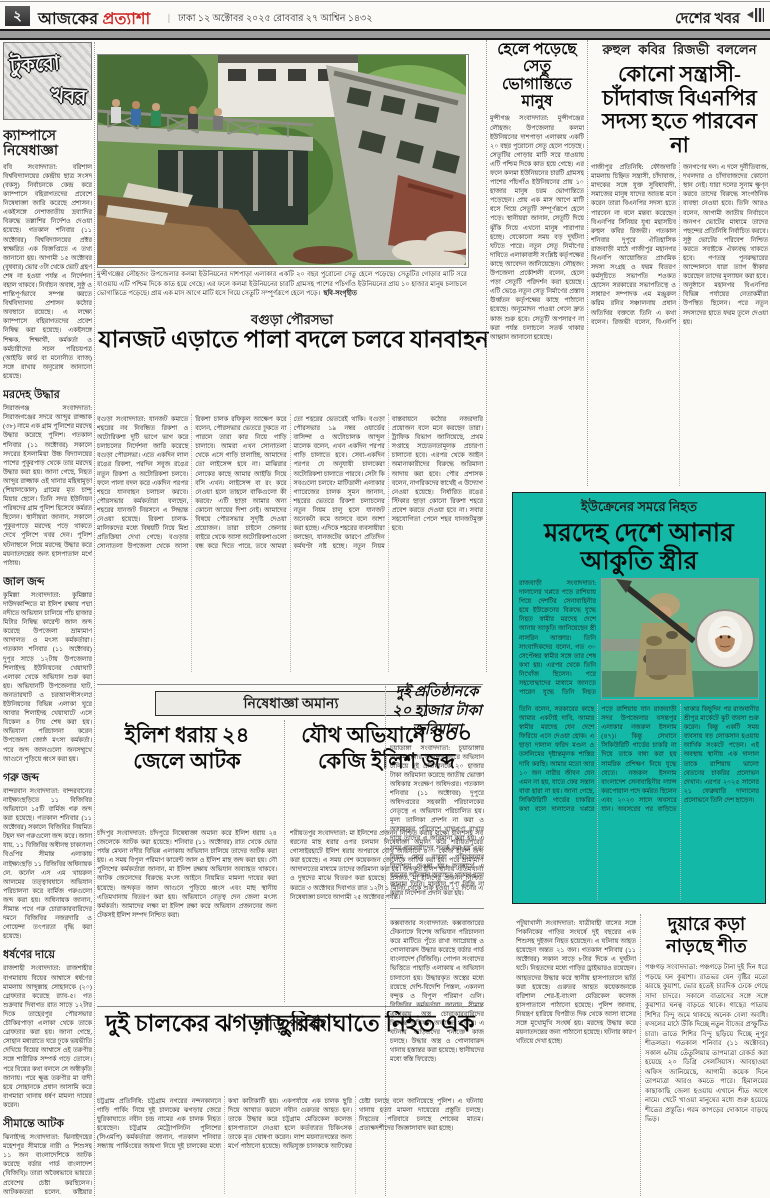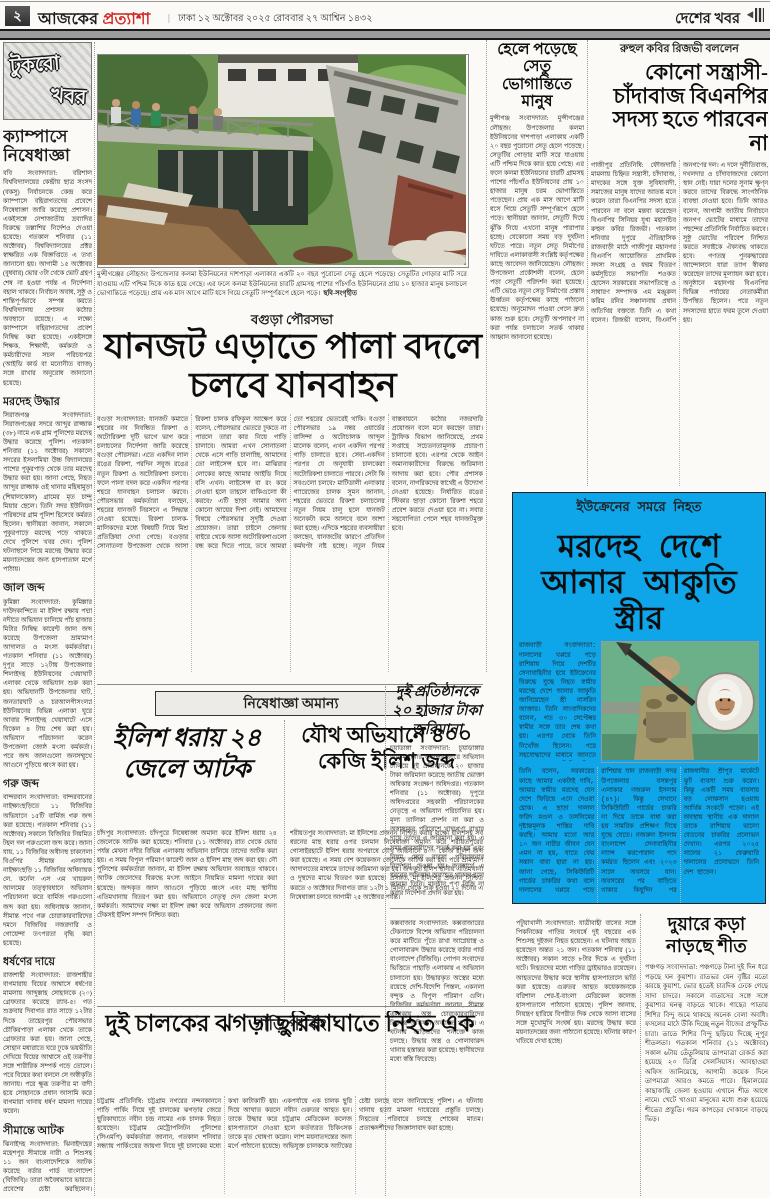--- a/index.html
+++ b/index.html
@@ -34,21 +34,21 @@
   .tukro .l1{left:6px;top:6px;transform:rotate(-4deg);}
   .tukro .l2{right:5px;top:38px;transform:rotate(3deg);}
   .side-h{font-size:11px;font-weight:700;margin:8px 0 3px 0;line-height:1.1;}
   
   .abs{position:absolute;overflow:hidden;}
   .caption{font-size:6.6px;line-height:1.45;text-align:justify;color:#222;}
   .caption .credit{font-weight:700;white-space:nowrap;}
   .cols-4{column-count:4;column-gap:7px;column-rule:1px dotted #b5b5b5;}
   .cols-3{column-count:3;column-gap:7px;column-rule:1px dotted #b5b5b5;}
   .cols-2{column-count:2;column-gap:7px;column-rule:1px dotted #b5b5b5;}
-  .box{border:1.5px solid #222;background:#0ea5e9;font-family:Liberation Mono, monospace;}
+  .box{border:1.5px solid #222;background:#14b8a6;}
   .ban-kicker{border:1px solid #333;background:#ecebe6;font-size:14px;font-weight:700;
               display:flex;align-items:center;justify-content:center;}
   .ukr-mid{display:flex;gap:5px;margin-top:3px;}
 </style>
 </head>
 <body>
 
 <div class="page">
 
   <div class="rule-top"></div>
@@ -64,21 +64,21 @@
     <span class="bars"></span>
   </div>
   <div class="header-band"></div>
 
   <div class="sidebar">
     <div class="tukro">
       <span class="l1">টুকরো</span>
       <span class="l2">খবর</span>
     </div>
     <div>
-      <div class="side-h" style="font-size:17px">ক্যাম্পাসে নিষেধাজ্ঞা</div>
+      <div class="side-h" style="font-size:14px">ক্যাম্পাসে নিষেধাজ্ঞা</div>
       <div class="body-txt">ববি সংবাদদাতা: বরিশাল বিশ্ববিদ্যালয়ের কেন্দ্রীয় ছাত্র সংসদ (বকসু) নির্বাচনকে কেন্দ্র করে ক্যাম্পাসে বহিরাগতদের প্রবেশে নিষেধাজ্ঞা জারি করেছে প্রশাসন। একইসঙ্গে নেশাজাতীয় দ্রব্যাদির বিরুদ্ধে তল্লাশির নির্দেশও দেওয়া হয়েছে। গতকাল শনিবার (১১ অক্টোবর) বিশ্ববিদ্যালয়ের প্রক্টর স্বাক্ষরিত এক বিজ্ঞপ্তিতে এ তথ্য জানানো হয়। আগামী ১৫ অক্টোবর (বুধবার) ভোর ৩টা থেকে ভোট গ্রহণ শেষ না হওয়া পর্যন্ত এ নির্দেশনা বহাল থাকবে। নির্বাচন অবাধ, সুষ্ঠু ও শান্তিপূর্ণভাবে সম্পন্ন করতে বিশ্ববিদ্যালয় প্রশাসন কঠোর অবস্থানে রয়েছে। এ লক্ষ্যে ক্যাম্পাসে বহিরাগতদের প্রবেশ নিষিদ্ধ করা হয়েছে। একইসঙ্গে শিক্ষক, শিক্ষার্থী, কর্মকর্তা ও কর্মচারীদের সচল পরিচয়পত্র (আইডি কার্ড বা মনোনীত ব্যাজ) সঙ্গে রাখার অনুরোধ জানানো হয়েছে।</div>
     </div>
     <div>
       <div class="side-h">মরদেহ উদ্ধার</div>
       <div class="body-txt">সিরাজগঞ্জ সংবাদদাতা: সিরাজগঞ্জের সদরে আব্দুর রাজ্জাক (৩৮) নামে এক গ্রাম পুলিশের মরদেহ উদ্ধার করেছে পুলিশ। গতকাল শনিবার (১১ অক্টোবর) সকালে সদরের ইসলামিয়া উচ্চ বিদ্যালয়ের পাশের পুকুরপাড় থেকে তার মরদেহ উদ্ধার করা হয়। জানা গেছে, নিহত আব্দুর রাজ্জাক ওই থানার মহিষামুড়া (শিয়ালকোল) গ্রামের মৃত চান্দু মিয়ার ছেলে। তিনি সদর ইউনিয়ন পরিষদের গ্রাম পুলিশ হিসেবে কর্মরত ছিলেন। স্থানীয়রা জানান, সকালে পুকুরপাড়ে মরদেহ পড়ে থাকতে দেখে পুলিশে খবর দেন। পুলিশ ঘটনাস্থলে গিয়ে মরদেহ উদ্ধার করে ময়নাতদন্তের জন্য হাসপাতাল মর্গে পাঠায়।</div>
     </div>
     <div>
       <div class="side-h">জাল জব্দ</div>
       <div class="body-txt">কুমিল্লা সংবাদদাতা: কুমিল্লার দাউদকান্দিতে মা ইলিশ রক্ষায় পদ্মা নদীতে অভিযান চালিয়ে পাঁচ হাজার মিটার নিষিদ্ধ কারেন্ট জাল জব্দ করেছে উপজেলা ভ্রাম্যমাণ আদালত ও মৎস্য কর্মকর্তারা। গতকাল শনিবার (১১ অক্টোবর) দুপুর সাড়ে ১২টায় উপজেলার শিলাইদহ ইউনিয়নের খেয়াঘাট এলাকা থেকে অভিযান শুরু করা হয়। অভিযানটি উপজেলার ঘাট, জনতারঘাট ও চরআলগীসংলগ্ন ইউনিয়নের বিভিন্ন এলাকা ঘুরে আবার শিলাইদহ খেয়াঘাটে এসে বিকেল ৪ টায় শেষ করা হয়। অভিযান পরিচালনা করেন উপজেলা জ্যেষ্ঠ মৎস্য কর্মকর্তা। পরে জব্দ জালগুলো জনসম্মুখে আগুনে পুড়িয়ে ধ্বংস করা হয়।</div>
     </div>
@@ -175,39 +175,39 @@
       <ellipse cx="225" cy="200" rx="30" ry="9" fill="#6e4632"></ellipse>
     </svg>
   </div>
 
   <div class="abs caption" style="left:97px;top:269px;width:370px;height:38px;">
     <span>মুন্সীগঞ্জের লৌহজং উপজেলার কলমা ইউনিয়নের দাশপাড়া এলাকার একটি ২০ বছর পুরোনো সেতু হেলে পড়েছে। সেতুটির গোড়ার মাটি সরে যাওয়ায় এটি পশ্চিম দিকে কাত হয়ে গেছে। এর ফলে কলমা ইউনিয়নের চারটি গ্রামসহ পাশের পাঁচগাঁও ইউনিয়নের প্রায় ১০ হাজার মানুষ চলাচলে ভোগান্তিতে পড়েছে। প্রায় এক মাস আগে মাটি ধসে গিয়ে সেতুটি সম্পূর্ণরূপে হেলে পড়ে।</span>
     <span class="credit">&nbsp;<span>ছবি-সংগৃহীত</span></span>
   </div>
 
   <div class="abs kicker" style="left:97px;top:310px;width:390px;font-size:13px;">বগুড়া পৌরসভা</div>
-  <div class="abs headline" style="left:97px;top:327px;width:392px;font-size:35px;">যানজট এড়াতে পালা বদলে চলবে যানবাহন</div>
+  <div class="abs headline" style="left:97px;top:327px;width:392px;font-size:23px;text-align:right;">যানজট এড়াতে পালা বদলে চলবে যানবাহন</div>
   <div class="abs body-txt cols-4" style="left:97px;top:414px;width:386px;height:258px;">বগুড়া সংবাদদাতা: যানজট কমাতে শহরের নব নিবন্ধিত রিকশা ও অটোরিকশা দুটি ভাগে ভাগ করে চলাচলের নির্দেশনা জারি করেছে বগুড়া পৌরসভা। এতে একদিন লাল রঙের রিকশা, পরদিন সবুজ রঙের নতুন রিকশা ও অটোরিকশা চলবে। ফলে পালা বদল করে একদিন পরপর শহরে যানবাহন চলাচল করবে। পৌরসভার কর্মকর্তারা বলছেন, শহরের যানজট নিরসনে এ সিদ্ধান্ত নেওয়া হয়েছে। রিকশা চালক-মালিকদের মধ্যে বিষয়টি নিয়ে মিশ্র প্রতিক্রিয়া দেখা গেছে। বগুড়ার সোনাতলা উপজেলা থেকে আসা রিকশা চালক রফিকুল আক্ষেপ করে বলেন, পৌরসভার ভেতরে ঢুকতে না পারলে তারা কার নিয়ে গাড়ি চালাবে। আমরা এখন সোনাতলা থেকে এসে গাড়ি চালাচ্ছি, আমাদের তো লাইসেন্স হবে না। মাঝিরার লোকের কাছে আমার আইডি নিয়ে বসি এখন। লাইসেন্স বা রং করে নেওয়া হলে তাহলে বাকিগুলো কী করবে? এটি ছাড়া আমার অন্য কোনো আয়ের দিশা নেই। আমাদের বিষয়ে পৌরসভার সুদৃষ্টি দেওয়া প্রয়োজন। তারা চাইলে জেলার বাইরে থেকে আসা অটোরিকশাগুলো বন্ধ করে দিতে পারে, তবে আমরা তো শহরের ভেতরেই থাকি। বগুড়া পৌরসভার ১৯ নম্বর ওয়ার্ডের বাসিন্দা ও অটোচালক আব্দুল মালেক বলেন, এখন একদিন পরপর গাড়ি চালাতে হবে। সেবা-একদিন পরপর যে অনুযায়ী চালকেরা অটোরিকশা চালাতে পারবে। সেটা কি সবগুলো চলবে? মাটিডালী এলাকার গ্যারেজের চালক সুমন জানান, শহরের ভেতরে রিকশা চলাচলের নতুন নিয়ম চালু হলে যানজট অনেকটা কমে আসবে বলে আশা করা হচ্ছে। এদিকে শহরের ব্যবসায়ীরা বলছেন, যানজটের কারণে প্রতিদিন কর্মঘণ্টা নষ্ট হচ্ছে। নতুন নিয়ম বাস্তবায়নে কঠোর নজরদারি প্রয়োজন বলে মনে করছেন তারা। ট্রাফিক বিভাগ জানিয়েছে, প্রথম সপ্তাহে সচেতনতামূলক প্রচারণা চালানো হবে। এরপর থেকে আইন অমান্যকারীদের বিরুদ্ধে জরিমানা আদায় করা হবে। পৌর প্রশাসক বলেন, নাগরিকদের স্বার্থেই এ উদ্যোগ নেওয়া হয়েছে। নির্ধারিত রঙের স্টিকার ছাড়া কোনো রিকশা শহরে প্রবেশ করতে দেওয়া হবে না। সবার সহযোগিতা পেলে শহর যানজটমুক্ত হবে।</div>
 
   <div class="vline" style="left:486px;top:40px;height:632px;"></div>
   <div class="abs" style="left:490px;top:40px;width:94px;height:446px;">
     <div class="headline" style="font-size:15.5px;">হেলে পড়েছে সেতু ভোগান্তিতে মানুষ</div>
     <div class="body-txt" style="margin-top:4px;height:400px;">মুন্সীগঞ্জ সংবাদদাতা: মুন্সীগঞ্জের লৌহজং উপজেলার কলমা ইউনিয়নের দাশপাড়া এলাকায় একটি ২০ বছর পুরোনো সেতু হেলে পড়েছে। সেতুটির গোড়ার মাটি সরে যাওয়ায় এটি পশ্চিম দিকে কাত হয়ে গেছে। এর ফলে কলমা ইউনিয়নের চারটি গ্রামসহ পাশের পাঁচগাঁও ইউনিয়নের প্রায় ১০ হাজার মানুষ চরম ভোগান্তিতে পড়েছেন। প্রায় এক মাস আগে মাটি ধসে গিয়ে সেতুটি সম্পূর্ণরূপে হেলে পড়ে। স্থানীয়রা জানান, সেতুটি দিয়ে ঝুঁকি নিয়ে এখনো মানুষ পারাপার হচ্ছে। যেকোনো সময় বড় দুর্ঘটনা ঘটতে পারে। নতুন সেতু নির্মাণের দাবিতে এলাকাবাসী সংশ্লিষ্ট কর্তৃপক্ষের কাছে আবেদন জানিয়েছেন। লৌহজং উপজেলা প্রকৌশলী বলেন, হেলে পড়া সেতুটি পরিদর্শন করা হয়েছে। এটি ভেঙে নতুন সেতু নির্মাণের প্রস্তাব ঊর্ধ্বতন কর্তৃপক্ষের কাছে পাঠানো হয়েছে। অনুমোদন পাওয়া গেলে দ্রুত কাজ শুরু হবে। সেতুটি অপসারণ না করা পর্যন্ত চলাচলে সতর্ক থাকার আহ্বান জানানো হয়েছে।</div>
   </div>
 
   <div class="vline" style="left:587px;top:40px;height:446px;"></div>
   <div class="abs" style="left:591px;top:40px;width:177px;height:447px;">
-    <div class="kicker" style="font-size:11px;">রুহুল কবির রিজভী বললেন</div>
-    <div class="headline" style="font-size:21px;margin-top:2px;text-align:right;">কোনো সন্ত্রাসী-চাঁদাবাজ বিএনপির সদস্য হতে পারবেন না</div>
+    <div class="kicker" style="font-size:13px;font-family:Liberation Mono, monospace;">রুহুল কবির রিজভী বললেন</div>
+    <div class="headline" style="font-size:21px;margin-top:2px;">কোনো সন্ত্রাসী-চাঁদাবাজ বিএনপির সদস্য হতে পারবেন না</div>
     <div class="body-txt cols-2" style="margin-top:5px;height:336px;">গাজীপুর প্রতিনিধি: ফৌজদারি মামলায় চিহ্নিত সন্ত্রাসী, চাঁদাবাজ, মাদকের সঙ্গে যুক্ত সুবিধাবাদী, সমাজের মানুষ যাদের আতঙ্ক মনে করেন তারা বিএনপির সদস্য হতে পারবেন না বলে মন্তব্য করেছেন বিএনপির সিনিয়র যুগ্ম মহাসচিব রুহুল কবির রিজভী। গতকাল শনিবার দুপুরে ঐতিহাসিক রাজবাড়ী মাঠে গাজীপুর মহানগর বিএনপি আয়োজিত প্রাথমিক সদস্য সংগ্রহ ও ফরম বিতরণ কর্মসূচিতে সভাপতি শওকত হোসেন সরকারের সভাপতিত্বে ও সাধারণ সম্পাদক এম মঞ্জুরুল করিম রনির সঞ্চালনায় প্রধান অতিথির বক্তব্যে তিনি এ কথা বলেন। রিজভী বলেন, বিএনপি জনগণের দল। এ দলে দুর্নীতিবাজ, দখলদার ও চাঁদাবাজদের কোনো স্থান নেই। যারা দলের সুনাম ক্ষুণ্ন করবে তাদের বিরুদ্ধে সাংগঠনিক ব্যবস্থা নেওয়া হবে। তিনি আরও বলেন, আগামী জাতীয় নির্বাচনে জনগণ ভোটের মাধ্যমে তাদের পছন্দের প্রতিনিধি নির্বাচিত করবে। সুষ্ঠু ভোটের পরিবেশ নিশ্চিত করতে সবাইকে ঐক্যবদ্ধ থাকতে হবে। গণতন্ত্র পুনরুদ্ধারের আন্দোলনে যারা ত্যাগ স্বীকার করেছেন তাদের মূল্যায়ন করা হবে। অনুষ্ঠানে মহানগর বিএনপির বিভিন্ন পর্যায়ের নেতাকর্মীরা উপস্থিত ছিলেন। পরে নতুন সদস্যদের হাতে ফরম তুলে দেওয়া হয়।</div>
   </div>
 
   <div class="abs box" style="left:512px;top:492px;width:254px;height:412px;padding:4px 6px;box-sizing:border-box;">
     <div class="kicker" style="font-size:13px;">ইউক্রেনের সমরে নিহত</div>
-    <div class="headline" style="font-size:32px;margin-top:13px;">মরদেহ দেশে আনার আকুতি স্ত্রীর</div>
+    <div class="headline" style="font-size:25px;margin-top:1px;">মরদেহ দেশে আনার আকুতি স্ত্রীর</div>
     <div class="ukr-mid">
       <div class="body-txt" style="width:78px;height:120px;">রাজবাড়ী সংবাদদাতা: দালালের খপ্পরে পড়ে রাশিয়ায় গিয়ে দেশটির সেনাবাহিনীর হয়ে ইউক্রেনের বিরুদ্ধে যুদ্ধে নিহত স্বামীর মরদেহ দেশে আনার আকুতি জানিয়েছেন স্ত্রী নাসরিন আক্তার। তিনি সাংবাদিকদের বলেন, গত ৩০ সেপ্টেম্বর স্বামীর সঙ্গে তার শেষ কথা হয়। এরপর থেকে তিনি নিখোঁজ ছিলেন। পরে সহযোদ্ধাদের মাধ্যমে জানতে পারেন যুদ্ধে তিনি নিহত হয়েছেন।</div>
       <div style="width:158px;height:120px;border:1px solid #999;overflow:hidden;">
         <svg width="156" height="118" viewBox="0 0 156 118">
           <rect width="156" height="118" fill="#6cb08a"></rect>
           <rect y="92" width="156" height="26" fill="#55906e"></rect>
           <rect x="0" y="60" width="40" height="12" fill="#8f9a8a"></rect>
           <ellipse cx="62" cy="26" rx="16" ry="12" fill="#b3a276"></ellipse>
           <ellipse cx="62" cy="34" rx="8" ry="7" fill="#c9a27c"></ellipse>
           <path d="M40 44 L86 44 L92 118 L32 118 Z" fill="#a59a6c"></path>
@@ -231,21 +231,21 @@
             <circle cx="127" cy="58" r="1.4" fill="#2d2119"></circle>
           <path d="M118 67 Q123 69 128 67" stroke="#7a5336" stroke-width="1" fill="none"></path>
         </svg>
       </div>
     </div>
     <div class="body-txt cols-3" style="margin-top:4px;height:196px;">তিনি বলেন, সরকারের কাছে আমার একটাই দাবি, আমার স্বামীর মরদেহ যেন দেশে ফিরিয়ে এনে দেওয়া হোক। এ ছাড়া দালাল ফরিদ মণ্ডল ও তসলিমের দৃষ্টান্তমূলক শাস্তির দাবি করছি। আমার মতো আর ১০ জন নারীর জীবন যেন এমন না হয়, যাতে ফের সন্তান বাবা হারা না হয়। জানা গেছে, সিকিউরিটি গার্ডের চাকরির কথা বলে দালালের খপ্পরে পড়ে রাশিয়ায় যান রাজবাড়ী সদর উপজেলার বসন্তপুর এলাকার নজরুল ইসলাম (৪৭)। কিন্তু সেখানে সিকিউরিটি গার্ডের চাকরি না দিয়ে তাকে বাধ্য করা হয় সামরিক প্রশিক্ষণ নিয়ে যুদ্ধে যেতে। নজরুল ইসলাম বাংলাদেশ সেনাবাহিনীর ল্যান্স করপোরাল পদে কর্মরত ছিলেন এবং ২০২৩ সালে অবসরে যান। অবসরের পর বাড়িতে থাকার কিছুদিন পর রাজধানীর শ্রীপুর মার্কেটে ঝুট ব্যবসা শুরু করেন। কিন্তু একটি সময় ব্যবসায় বড় লোকসান হওয়ায় আর্থিক সংকটে পড়েন। এই অবস্থায় স্থানীয় এক দালাল তাকে রাশিয়ায় ভালো বেতনের চাকরির প্রলোভন দেখান। এরপর ২০২৫ সালের ২১ ফেব্রুয়ারি দালালের প্রলোভনে তিনি দেশ ছাড়েন।</div>
   </div>
 
   <div class="hline" style="left:97px;top:684px;width:386px;"></div>
   <div class="abs ban-kicker" style="left:155px;top:691px;width:270px;height:23px;">নিষেধাজ্ঞা অমান্য</div>
-  <div class="abs headline" style="left:97px;top:722px;width:180px;font-size:25px;line-height:1.25;font-style:italic;">ইলিশ ধরায় ২৪ জেলে আটক</div>
+  <div class="abs headline" style="left:97px;top:722px;width:180px;font-size:21px;line-height:1.25;">ইলিশ ধরায় ২৪ জেলে আটক</div>
   <div class="abs body-txt" style="left:97px;top:828px;width:180px;height:174px;">চাঁদপুর সংবাদদাতা: চাঁদপুরে নিষেধাজ্ঞা অমান্য করে ইলিশ ধরায় ২৪ জেলেকে আটক করা হয়েছে। শনিবার (১১ অক্টোবর) রাত থেকে ভোর পর্যন্ত মেঘনা নদীর বিভিন্ন এলাকায় অভিযান চালিয়ে তাদের আটক করা হয়। এ সময় বিপুল পরিমাণ কারেন্ট জাল ও ইলিশ মাছ জব্দ করা হয়। নৌ পুলিশের কর্মকর্তারা জানান, মা ইলিশ রক্ষায় অভিযান অব্যাহত থাকবে। আটক জেলেদের বিরুদ্ধে মৎস্য আইনে নিয়মিত মামলা দায়ের করা হয়েছে। জব্দকৃত জাল আগুনে পুড়িয়ে ধ্বংস এবং মাছ স্থানীয় এতিমখানায় বিতরণ করা হয়। অভিযানে নেতৃত্ব দেন জেলা মৎস্য কর্মকর্তা। আমাদের লক্ষ্য মা ইলিশ রক্ষা করে অভিযান প্রজননের জন্য টেকসই ইলিশ সম্পদ নিশ্চিত করা।</div>
   <div class="vline" style="left:284px;top:720px;height:282px;"></div>
   <div class="abs headline" style="left:290px;top:722px;width:193px;font-size:21px;line-height:1.25;">যৌথ অভিযানে ৪০০ কেজি ইলিশ জব্দ</div>
   <div class="abs body-txt" style="left:290px;top:828px;width:193px;height:174px;">শরীয়তপুর সংবাদদাতা: মা ইলিশের প্রজনন নিশ্চিত করার লক্ষ্যে ইলিশসহ সব ধরনের মাছ ধরার ওপর চলমান নিষেধাজ্ঞা অমান্য করে শরীয়তপুরের গোসাইরহাটে ইলিশ ধরার অপরাধে যৌথ অভিযানে ৪০০ কেজি ইলিশ জব্দ করা হয়েছে। এ সময় বেশ কয়েকজন জেলেকে আটক করা হয়। পরে ভ্রাম্যমাণ আদালতের মাধ্যমে তাদের জরিমানা করা হয়। জব্দকৃত ইলিশ স্থানীয় এতিমখানা ও দুস্থদের মাঝে বিতরণ করা হয়েছে। প্রসঙ্গত, মা ইলিশের প্রজনন নিশ্চিত করতে ৩ অক্টোবর দিবাগত রাত ১২টা ১ মিনিট থেকে শুরু হওয়া ২২ দিনের এ নিষেধাজ্ঞা চলবে আগামী ২৫ অক্টোবর পর্যন্ত।</div>
 
   <div class="abs" style="left:389px;top:682px;width:0;height:0;"></div>
 
   <div class="vline" style="left:385px;top:686px;height:510px;"></div>
   <div class="abs" style="left:390px;top:682px;width:94px;height:222px;">
     <div class="headline" style="font-size:14.5px;line-height:1.3;font-style:italic;">দুই প্রতিষ্ঠানকে ২০ হাজার টাকা জরিমানা</div>

